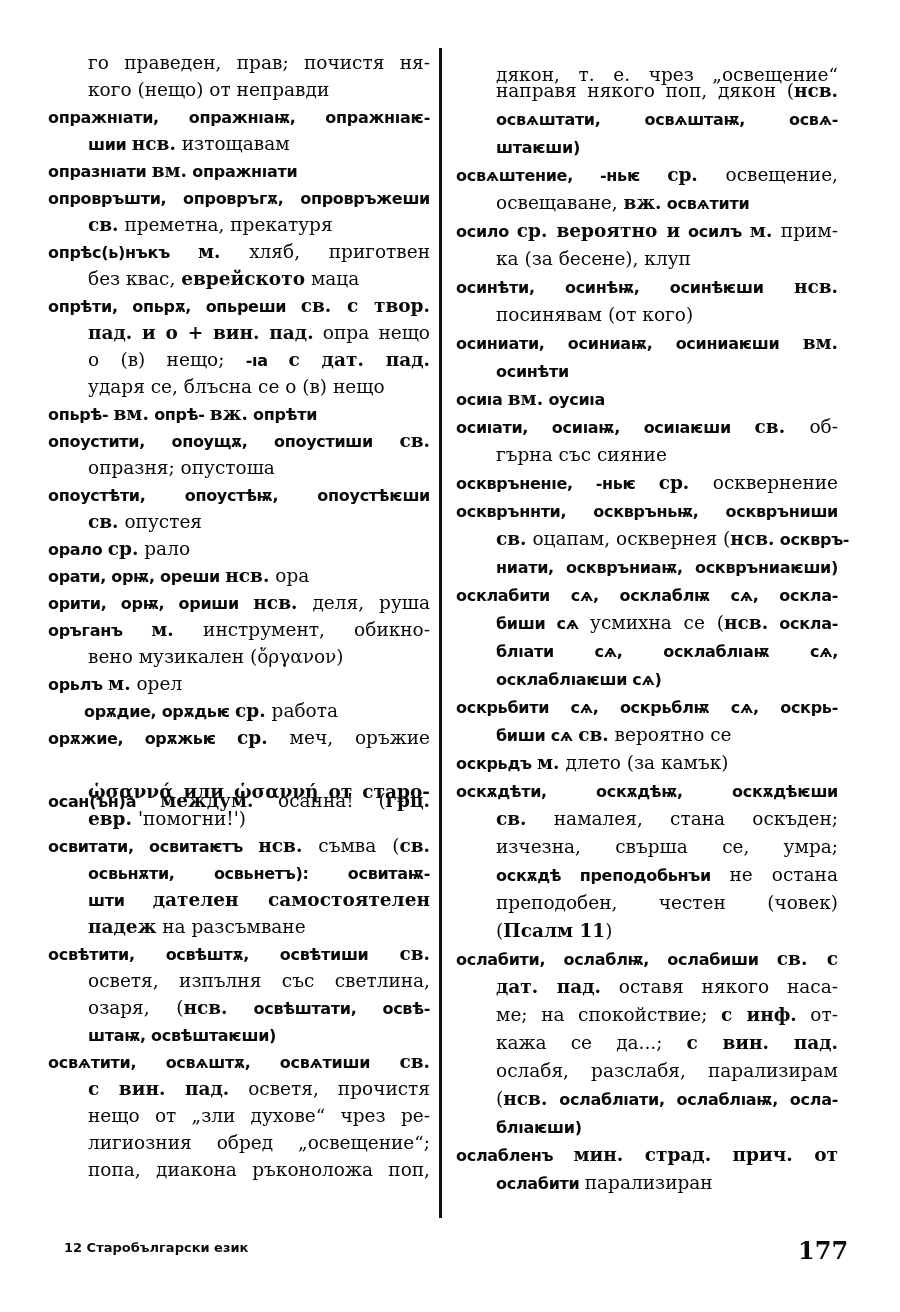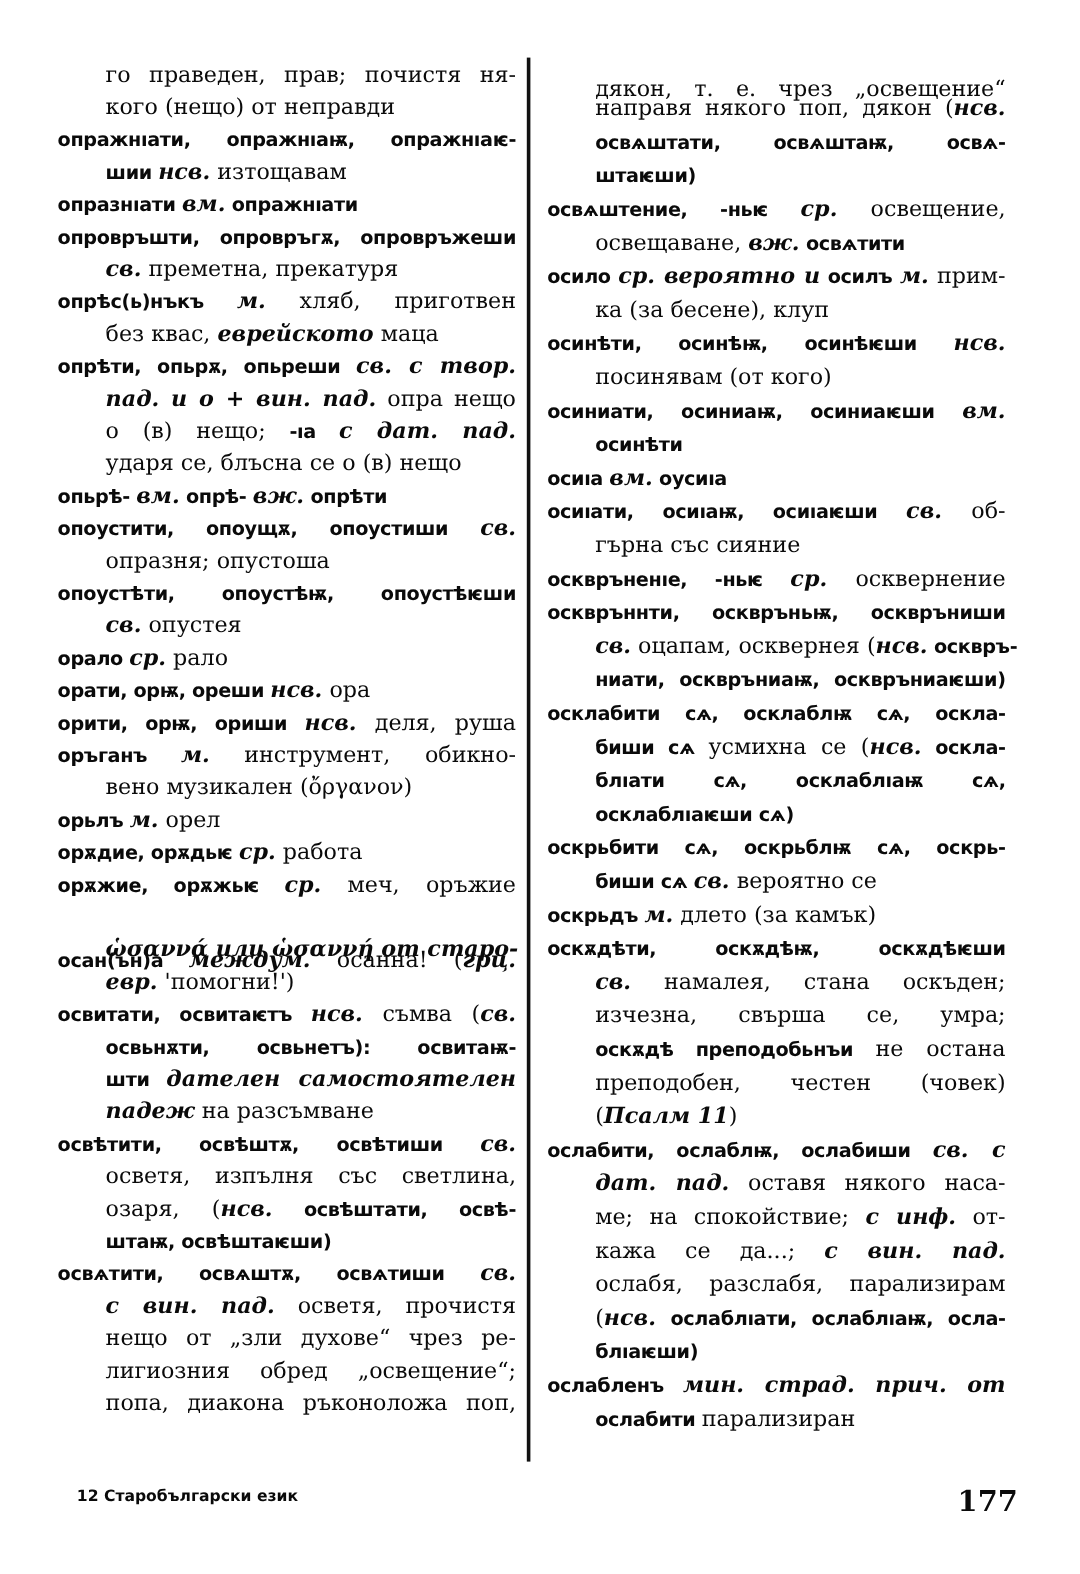--- a/index.html
+++ b/index.html
@@ -12,21 +12,21 @@
   .col-left { left: 48px; width: 382px; }
   .col-right { left: 456px; width: 382px; }
   .line {
     position: absolute; left: 0; width: 382px; height: 26px;
     font-size: 18.5px; line-height: 26px; white-space: nowrap;
     text-align: justify; text-align-last: justify;
   }
   .line.last { text-align-last: left; }
   .line.ind { left: 40px; width: 342px; }
   .hw { font-family: "DejaVu Sans", sans-serif; font-weight: bold; font-size: 16px; letter-spacing: -0.3px; }
-  .it { font-style: italic; font-weight: bold; }
+  .it { font-weight: bold; }
   .gloss { font-weight: normal; }
   .divider {
     position: absolute; left: 439px; top: 48px; width: 3px; height: 1170px; background: #111;
   }
   .footer-left {
     position: absolute; left: 64px; top: 1240px; font-family: "DejaVu Sans", sans-serif;
     font-weight: bold; font-size: 13px; letter-spacing: 0;
   }
   .footer-right {
     position: absolute; left: 798px; top: 1236px; font-family: "DejaVu Serif", serif;
@@ -55,21 +55,21 @@
       <div class="line" style="top: 378px;"><span class="hw">опоустити, опоущѫ, опоустиши </span><span class="it">св.</span></div>
       <div class="line ind last" style="top: 405px;"><span class="gloss">опразня; опустоша</span></div>
       <div class="line" style="top: 432px;"><span class="hw">опоустѣти, опоустѣѭ, опоустѣѥши</span></div>
       <div class="line ind last" style="top: 459px;"><span class="it">св.</span><span class="gloss"> опустея</span></div>
       <div class="line last" style="top: 486px;"><span class="hw">орало </span><span class="it">ср.</span><span class="gloss"> рало</span></div>
       <div class="line last" style="top: 513px;"><span class="hw">орати, орѭ, ореши </span><span class="it">нсв.</span><span class="gloss"> ора</span></div>
       <div class="line" style="top: 540px;"><span class="hw">орити, орѭ, ориши </span><span class="it">нсв.</span><span class="gloss"> деля, руша</span></div>
       <div class="line" style="top: 567px;"><span class="hw">оръганъ </span><span class="it">м.</span><span class="gloss"> инструмент, обикно-</span></div>
       <div class="line ind last" style="top: 594px;"><span class="gloss">вено музикален (ὄργανον)</span></div>
       <div class="line last" style="top: 621px;"><span class="hw">орьлъ </span><span class="it">м.</span><span class="gloss"> орел</span></div>
-      <div class="line last" style="top: 648px;"><span class="hw">орѫдие, орѫдьѥ </span><span class="it">ср.</span><span class="gloss"> работа</span></div>
+      <div class="line last" style="top: 648px; margin-left: 36px;"><span class="hw">орѫдие, орѫдьѥ </span><span class="it">ср.</span><span class="gloss"> работа</span></div>
       <div class="line" style="top: 675px;"><span class="hw">орѫжие, орѫжьѥ </span><span class="it">ср.</span><span class="gloss"> меч, оръжие</span></div>
       <div class="line" style="top: 702px; margin-top: 36px;"><span class="hw">осан(ън)а </span><span class="it">междум.</span><span class="gloss"> осанна! (</span><span class="it">грц.</span></div>
       <div class="line ind" style="top: 729px;"><span class="it">ὡσαννά или ὡσαννή от старо-</span></div>
       <div class="line ind last" style="top: 756px;"><span class="it">евр.</span><span class="gloss"> 'помогни!')</span></div>
       <div class="line" style="top: 783px;"><span class="hw">освитати, освитаѥтъ </span><span class="it">нсв.</span><span class="gloss"> съмва (</span><span class="it">св.</span></div>
       <div class="line ind" style="top: 810px;"><span class="hw">освьнѫти, освьнетъ): освитаѭ-</span></div>
       <div class="line ind" style="top: 837px;"><span class="hw">шти </span><span class="it">дателен самостоятелен</span></div>
       <div class="line ind last" style="top: 864px;"><span class="it">падеж</span><span class="gloss"> на разсъмване</span></div>
       <div class="line" style="top: 891px;"><span class="hw">освѣтити, освѣштѫ, освѣтиши </span><span class="it">св.</span></div>
       <div class="line ind" style="top: 918px;"><span class="gloss">осветя, изпълня със светлина,</span></div>

